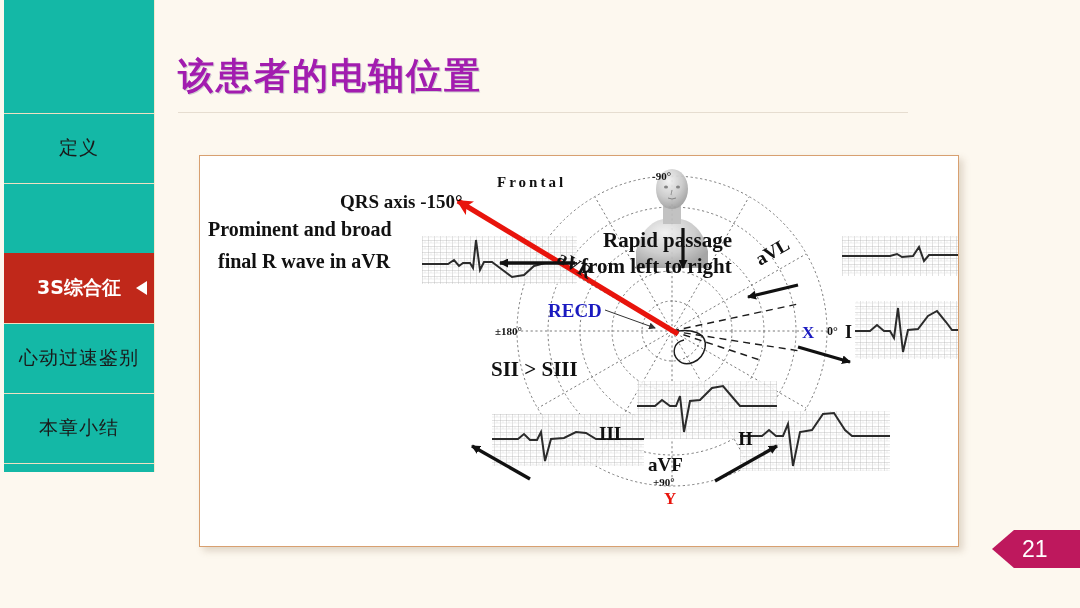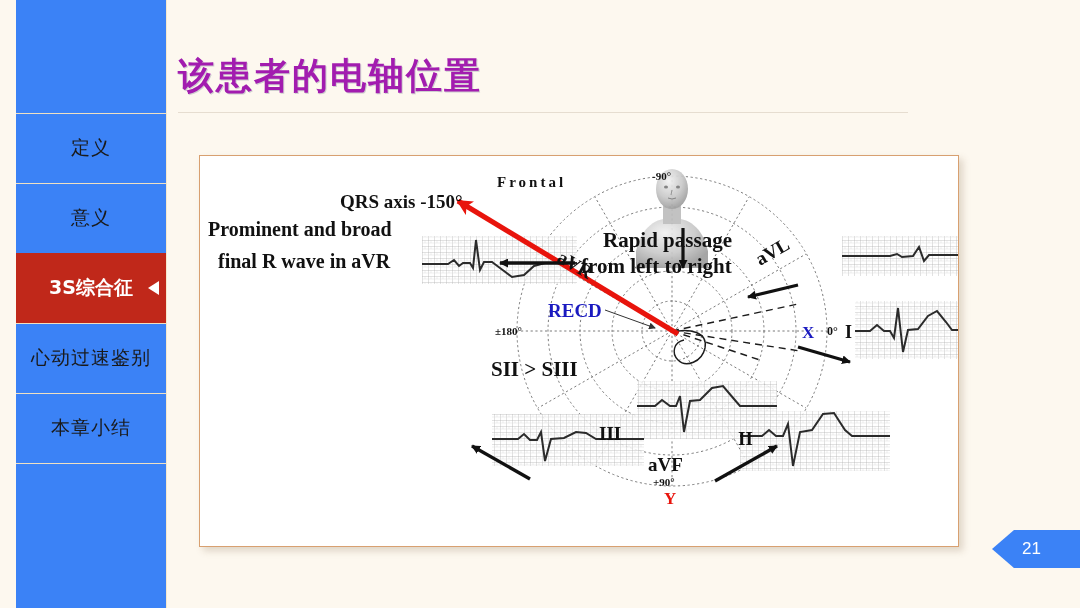--- a/index.html
+++ b/index.html
@@ -4,22 +4,22 @@
 <style>
   html,body{margin:0;padding:0;}
   body{
     width:1080px;height:608px;overflow:hidden;
     background:#fdf8ef;
     font-family:"Liberation Sans","DejaVu Sans",sans-serif;
     position:relative;
   }
   
   #sidebar{
-    position:absolute;left:16px;top:0;width:150px;height:608px;
-    background:#3b82f6;
+    position:absolute;left:4px;top:0;width:150px;height:472px;
+    background:#14b8a6;
     border-right:1px solid #f6e8cc;
   }
   #sidebar .sep{
     position:absolute;left:0;width:150px;height:1px;
     background:#efe0c2;
   }
   .nav-item{
     position:absolute;left:0;width:150px;height:70px;
     display:flex;align-items:center;justify-content:center;
     font-size:19px;color:#1a1a1a;letter-spacing:1px;
@@ -54,45 +54,42 @@
     position:absolute;left:199px;top:155px;width:758px;height:390px;
     background:#f9a8d4;
     border:1px solid #d8a070;
     box-shadow:4px 4px 7px rgba(120,90,60,0.22);
     overflow:hidden;
   }
   #panel svg{display:block;}
   
   #page-badge{
     position:absolute;left:992px;top:530px;width:88px;height:38px;
-    background:#3b82f6;color:#ffffff;
-    font-size:17px;
+    background:#be185d;color:#ffffff;
+    font-size:23px;
     display:flex;align-items:center;padding-left:30px;
     box-sizing:border-box;
     clip-path:polygon(22px 0, 100% 0, 100% 100%, 22px 100%, 0 50%);
     box-shadow:3px 3px 5px rgba(120,90,60,0.25);
   }
   .lbl{font-family:"Liberation Serif","DejaVu Serif",serif;font-weight:bold;}
 </style>
 </head>
 <body>
 
 <div id="sidebar">
   <div class="sep" style="top:113px"></div>
   <div class="sep" style="top:183px"></div>
   <div class="sep" style="top:253px"></div>
   <div class="sep" style="top:323px"></div>
   <div class="sep" style="top:393px"></div>
   <div class="sep" style="top:463px"></div>
 
   <div class="nav-item" style="top:113px">
     <span>定义</span>
-  </div>
-  <div class="nav-item" style="top:183px">
-    <span>意义</span>
   </div>
   <div class="nav-item active" style="top:253px">
     <span>3S综合征</span>
     <span class="caret"></span>
   </div>
   <div class="nav-item" style="top:323px">
     <span>心动过速鉴别</span>
   </div>
   <div class="nav-item" style="top:393px">
     <span>本章小结</span>

